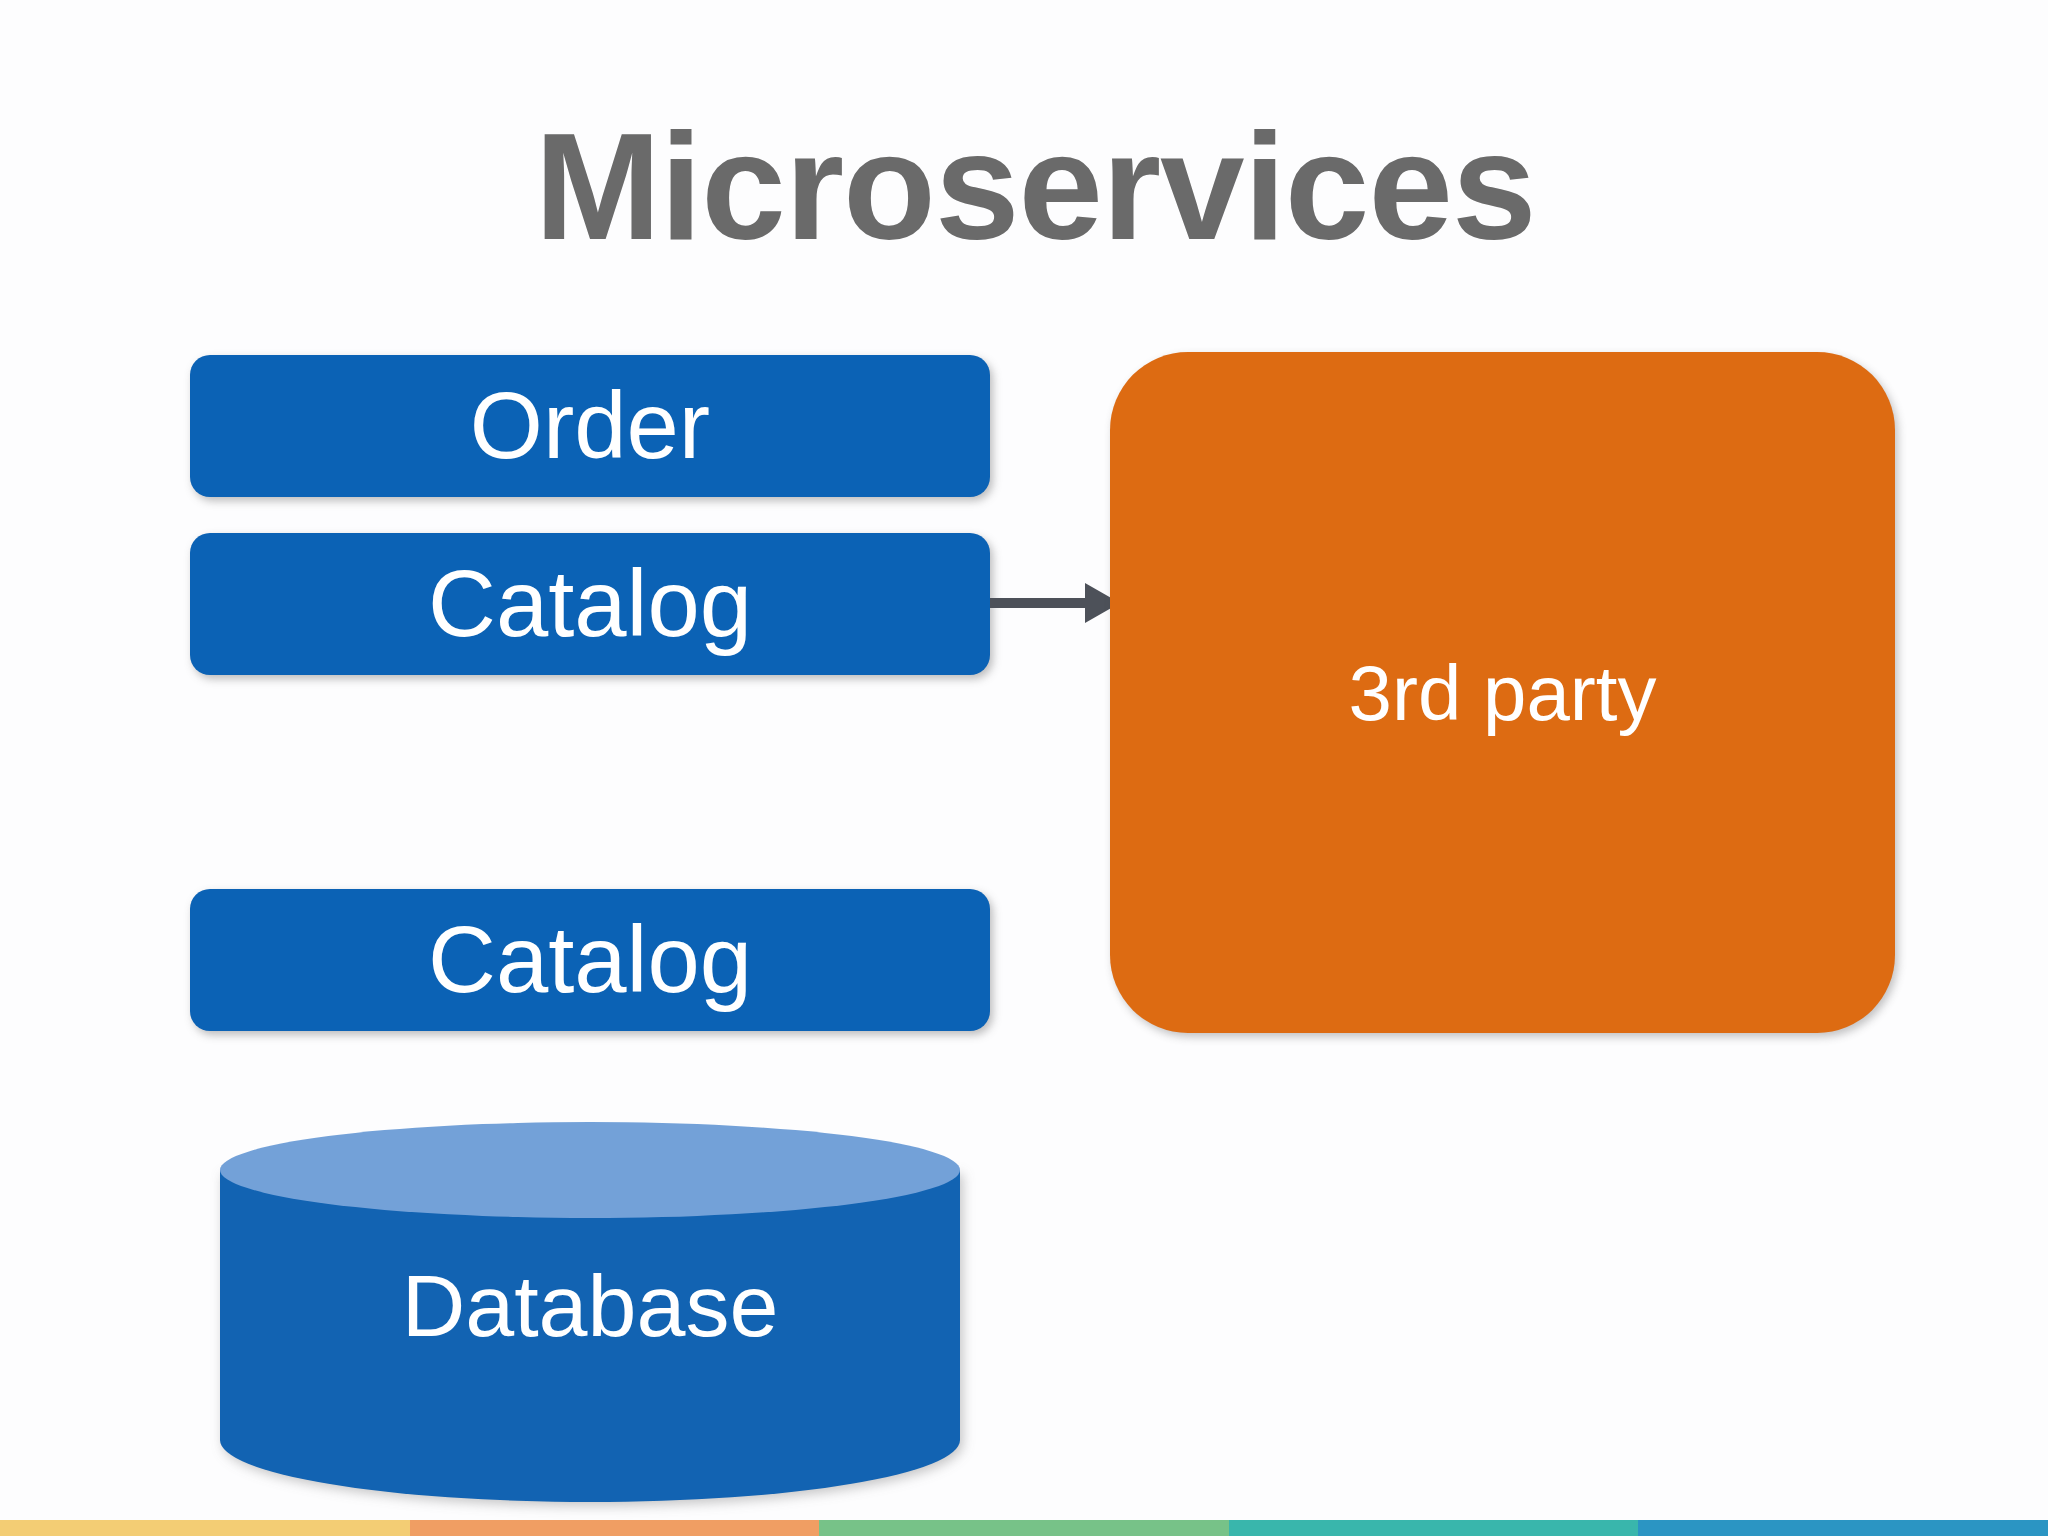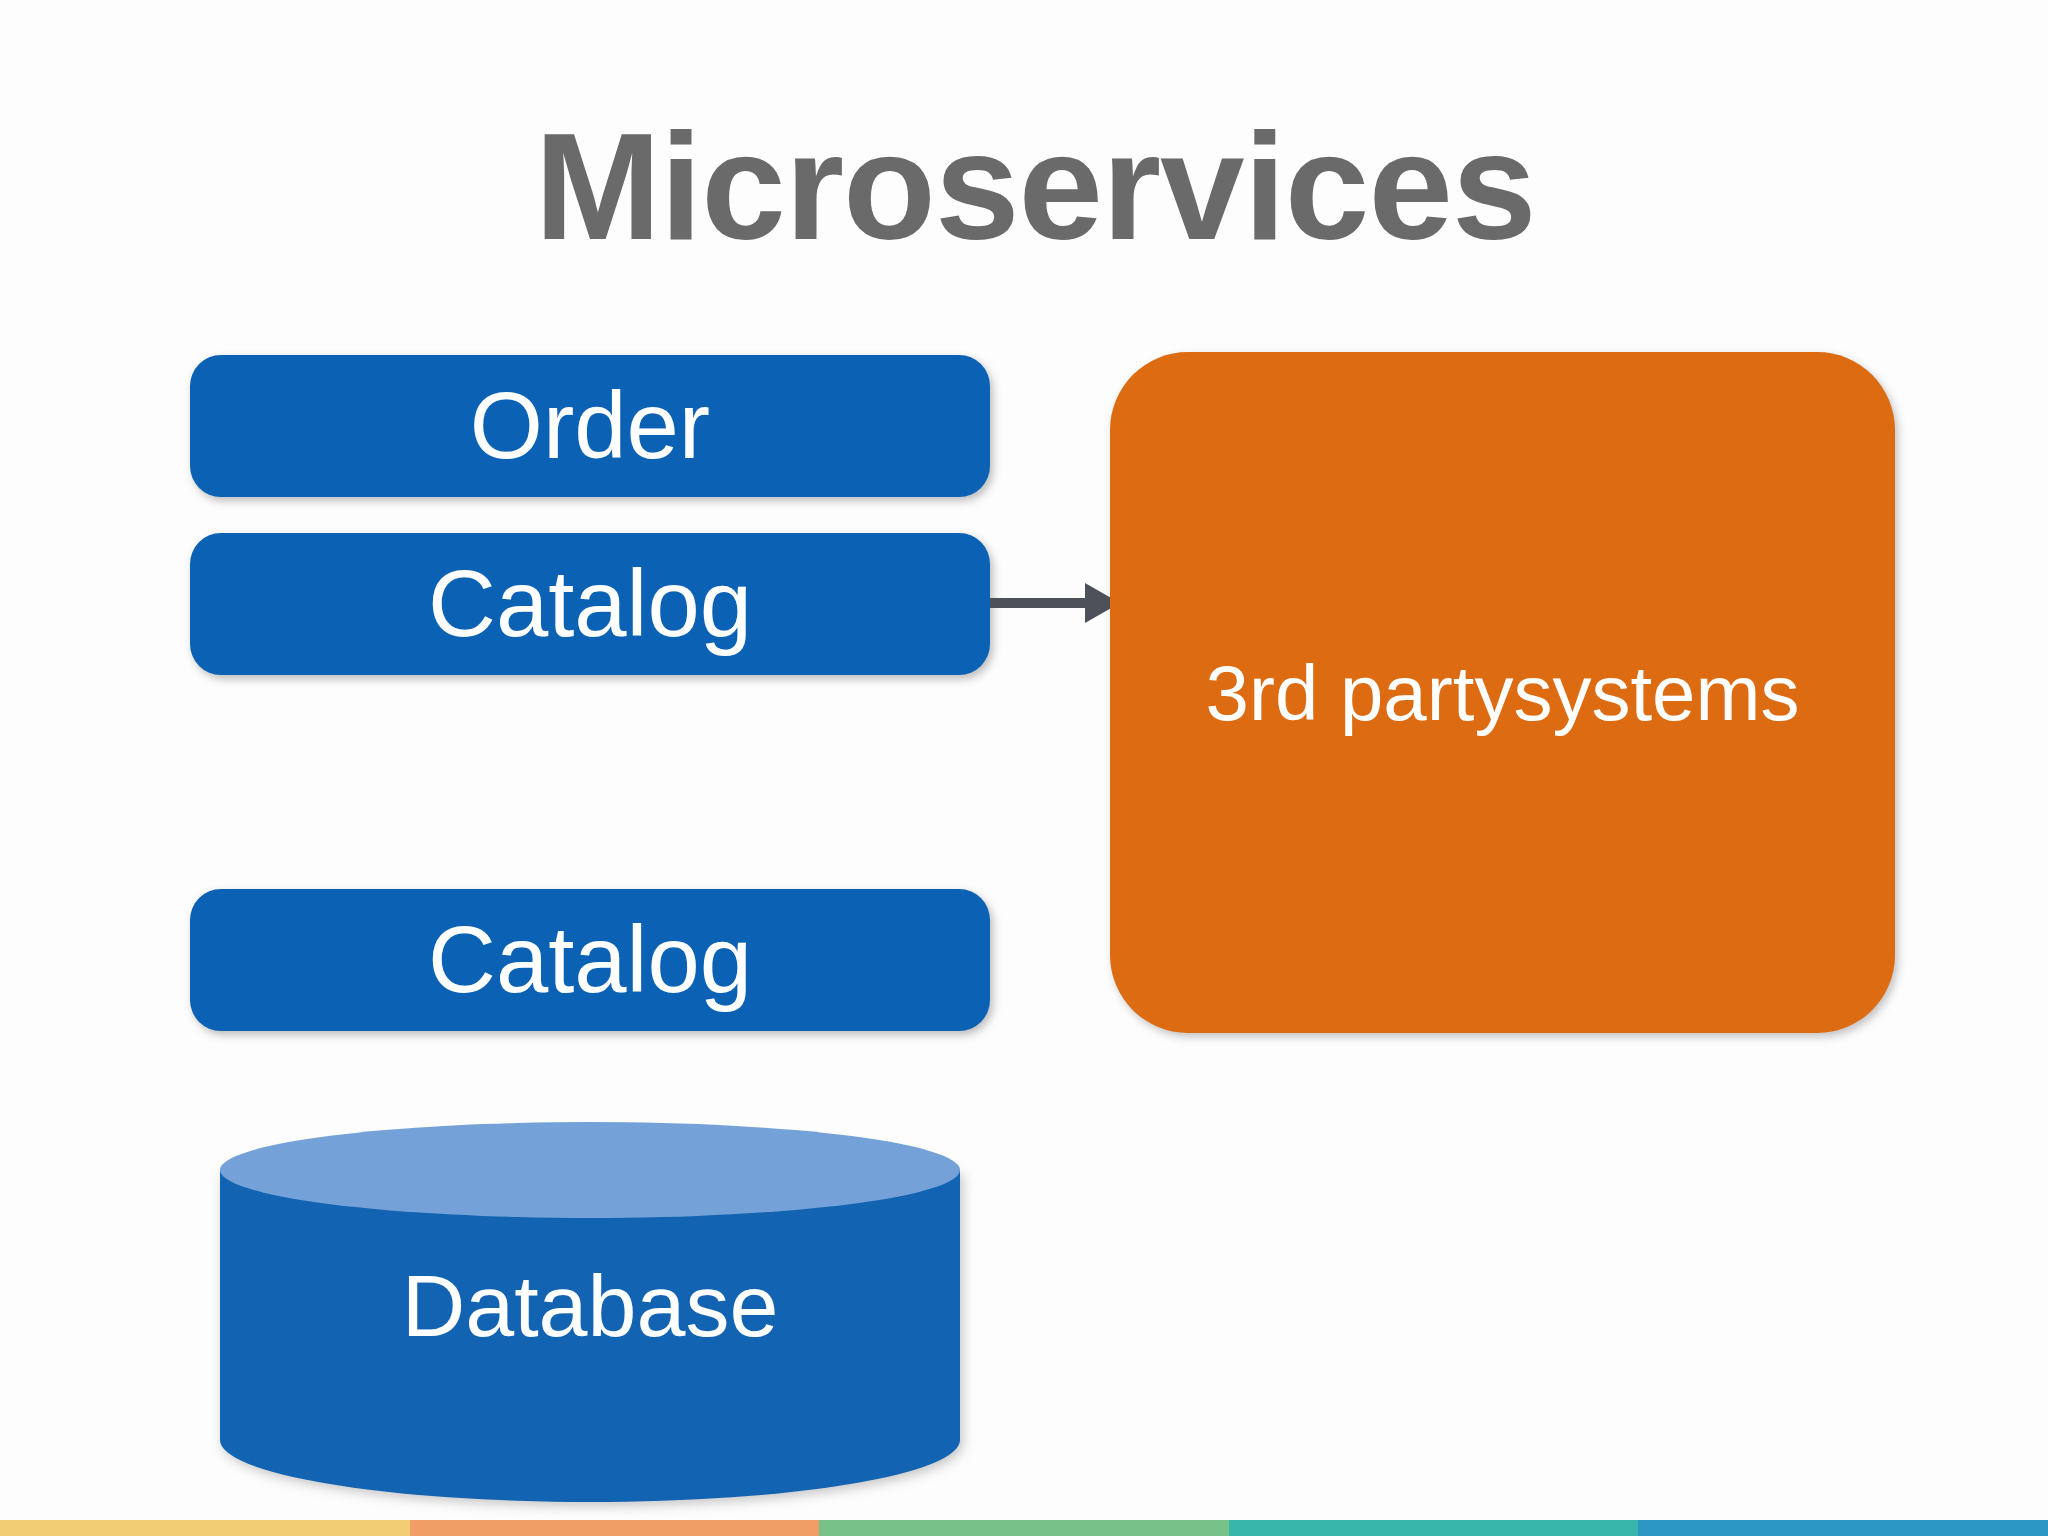--- a/index.html
+++ b/index.html
@@ -25,21 +25,21 @@
     letter-spacing: -1px;
     color: var(--title-color, #6a6a6a);
     white-space: nowrap;
   }
   .service-box {
     position: absolute;
     left: 190px;
     width: 800px;
     height: 142px;
     background: var(--service-box-color, #0b62b5);
-    border-radius: 31px;
+    border-radius: 20px;
     box-shadow: 3px 4px 8px rgba(70,70,70,0.35);
     display: flex;
     align-items: center;
     justify-content: center;
   }
   .service-label {
     color: var(--label-color, #ffffff);
     font-size: 94px;
     line-height: 1;
     white-space: nowrap;
@@ -117,21 +117,20 @@
     <span class="service-label">Catalog</span>
   </div>
 
   <svg id="arrow-svg" viewBox="0 0 140 60" aria-hidden="true">
     <line class="shaft" x1="5" y1="28" x2="102" y2="28"></line>
     <polygon class="head" points="100,8 135,28 100,48"></polygon>
   </svg>
 
   <div id="third-party-box">
     <div class="third-party-line">3rd party</div>
-    <div class="third-party-line">systems</div>
   </div>
 
   <svg id="cylinder-svg" viewBox="0 0 780 420">
     <path class="cyl-body" d="M20,70 L20,340 A370,62 0 0,0 760,340 L760,70 Z"></path>
     <ellipse class="cyl-top" cx="390" cy="70" rx="370" ry="48"></ellipse>
     <text class="cyl-label" x="390" y="236" text-anchor="middle">Database</text>
   </svg>
 
   <div id="footer-stripe">
     <div class="seg" style="background: rgb(243, 205, 116);"></div>

